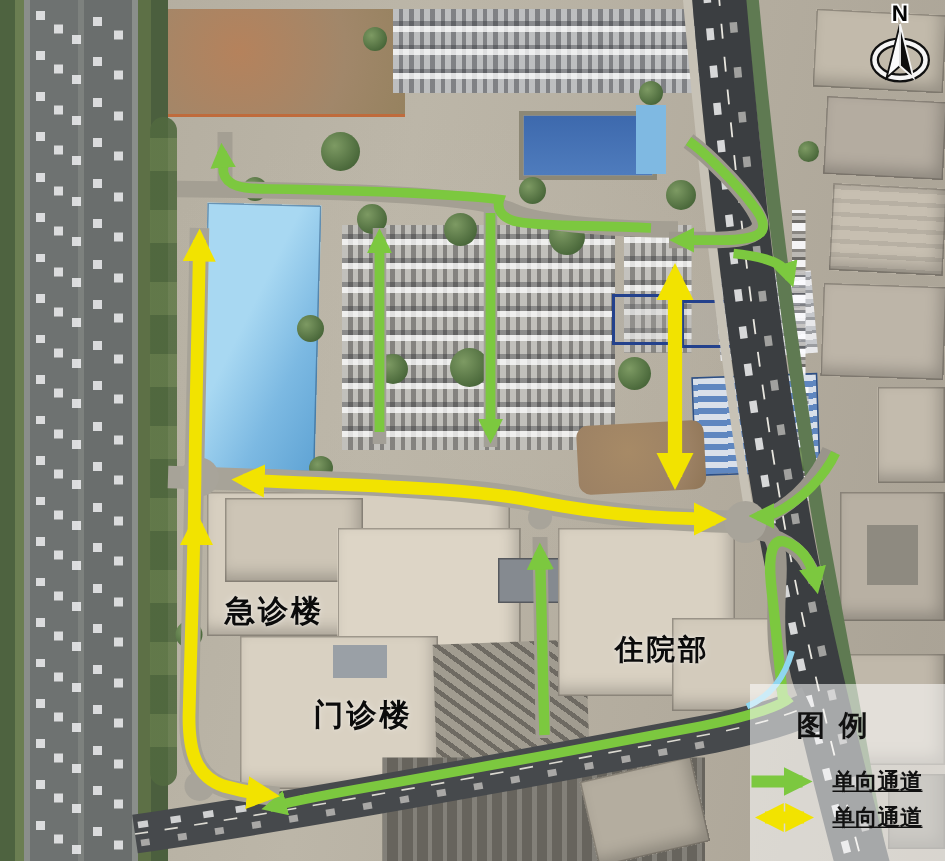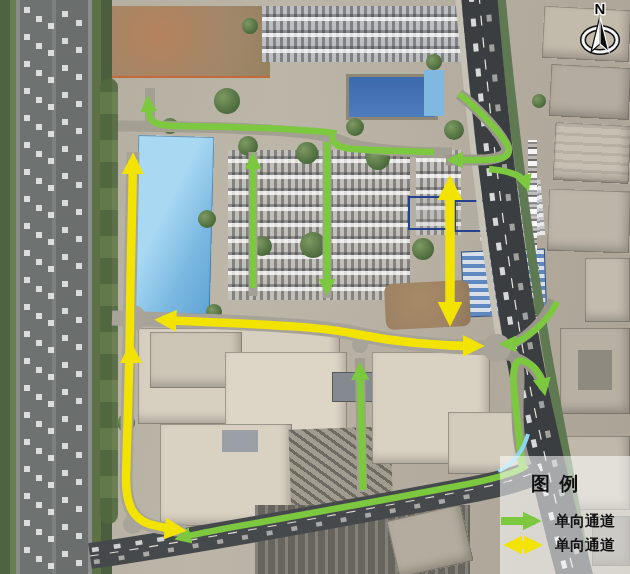--- a/index.html
+++ b/index.html
@@ -25,21 +25,21 @@
   .cars{background-image:
       repeating-linear-gradient(0deg,rgba(0,0,0,0) 0 9px,rgba(255,255,255,.75) 9px 13px,rgba(40,42,48,.35) 13px 16px),
       repeating-linear-gradient(90deg,rgba(255,255,255,.35) 0 4px,rgba(60,60,66,.28) 4px 7px);}
   .carstrip{background:repeating-linear-gradient(0deg,rgba(252,252,255,.9) 0 5px,rgba(40,42,48,.5) 5px 7px,rgba(190,188,185,.8) 7px 10px,rgba(90,92,98,.45) 10px 12px);}
   
   .maplabel{font-weight:700;color:#0b0b0b;letter-spacing:2px;
     text-shadow:0 0 2px rgba(255,255,255,.55),0 0 6px rgba(255,255,255,.35);}
   
   .legend-panel{left:500px;top:456px;width:130px;height:118px;background:rgba(255,255,255,.55);}
   .legend-title{left:531px;top:471px;font-size:19px;font-weight:700;color:#111;letter-spacing:2px;}
-  .legend-label{font-size:15px;font-weight:700;color:#111;}
+  .legend-label{font-size:15px;font-weight:700;color:#111;text-decoration:underline;}
   svg text{font-family:"Liberation Sans","DejaVu Sans",sans-serif;}
 </style>
 </head>
 <body>
 
 <div class="stage">
 
   <div class="expressway">
     <div class="lane l1"></div>
     <div class="lane l2"></div>
@@ -168,20 +168,23 @@
         <path d="M522,466 C519,438 516,410 514,389 C512,369 515,359 523,361 C533,364 540,373 543,385 L544,390" fill="none" stroke="#7cc83f" stroke-width="7" marker-end="url(#mk-one_way_green)"></path>
         <path d="M527,465 C520,471 498,478 468,484 C400,497 330,510 262,522 C227,528 196,534 180,538" fill="none" stroke="#7cc83f" stroke-width="6.5" marker-end="url(#mk-one_way_green)"></path>
         <path d="M133,160 C132,225 130,285 130,318 C129,385 127,437 126,478 C126,504 132,518 149,524 C160,527 170,529 179,530" fill="none" stroke="#f2e300" stroke-width="8.5" marker-end="url(#mk-two_way_yellow)" marker-start="url(#mk-two_way_yellow)"></path>
         <path d="M131,358 L131,349" fill="none" stroke="#f2e300" stroke-width="8.5" marker-end="url(#mk-two_way_yellow)"></path>
         <path d="M162,320 C245,324 312,325 356,334 C401,343 444,346 477,346" fill="none" stroke="#f2e300" stroke-width="8.5" marker-end="url(#mk-two_way_yellow)" marker-start="url(#mk-two_way_yellow)"></path>
         <path d="M450,184 L450,318" fill="none" stroke="#f2e300" stroke-width="9.5" marker-end="url(#mk-two_way_yellow)" marker-start="url(#mk-two_way_yellow)"></path>
         <path d="M528,434 C523,452 514,464 498,471" fill="none" stroke="#8fd6ef" stroke-width="4"></path>
       </g>
   </svg>
 
+  <span class="maplabel" style="left:150px;top:394px;font-size:20px;">急诊楼</span>
+  <span class="maplabel" style="left:209px;top:463px;font-size:20px;">门诊楼</span>
+  <span class="maplabel" style="left:410px;top:420px;font-size:19px;">住院部</span>
 
   <svg style="left:578px;top:0;" width="46" height="62" viewBox="0 0 46 62">
     <ellipse cx="22" cy="40" rx="17" ry="12" fill="none" stroke="#111" stroke-width="6"></ellipse>
     <ellipse cx="22" cy="40" rx="17" ry="12" fill="none" stroke="#f5f5f5" stroke-width="3"></ellipse>
     <polygon points="22,16 13,52 22,44" fill="#fbfbfb" stroke="#111" stroke-width="1.2"></polygon>
     <polygon points="22,16 31,52 22,44" fill="#0d0d0d" stroke="#f5f5f5" stroke-width="1.2"></polygon>
     <text x="22" y="14" text-anchor="middle" font-size="15" font-weight="bold" fill="#050505" stroke="#ffffff" stroke-width="2.5" paint-order="stroke">N</text>
   </svg>
 
   <div class="legend-panel"></div>

